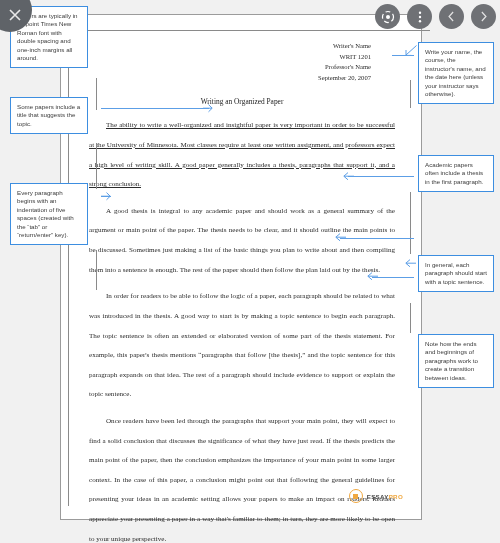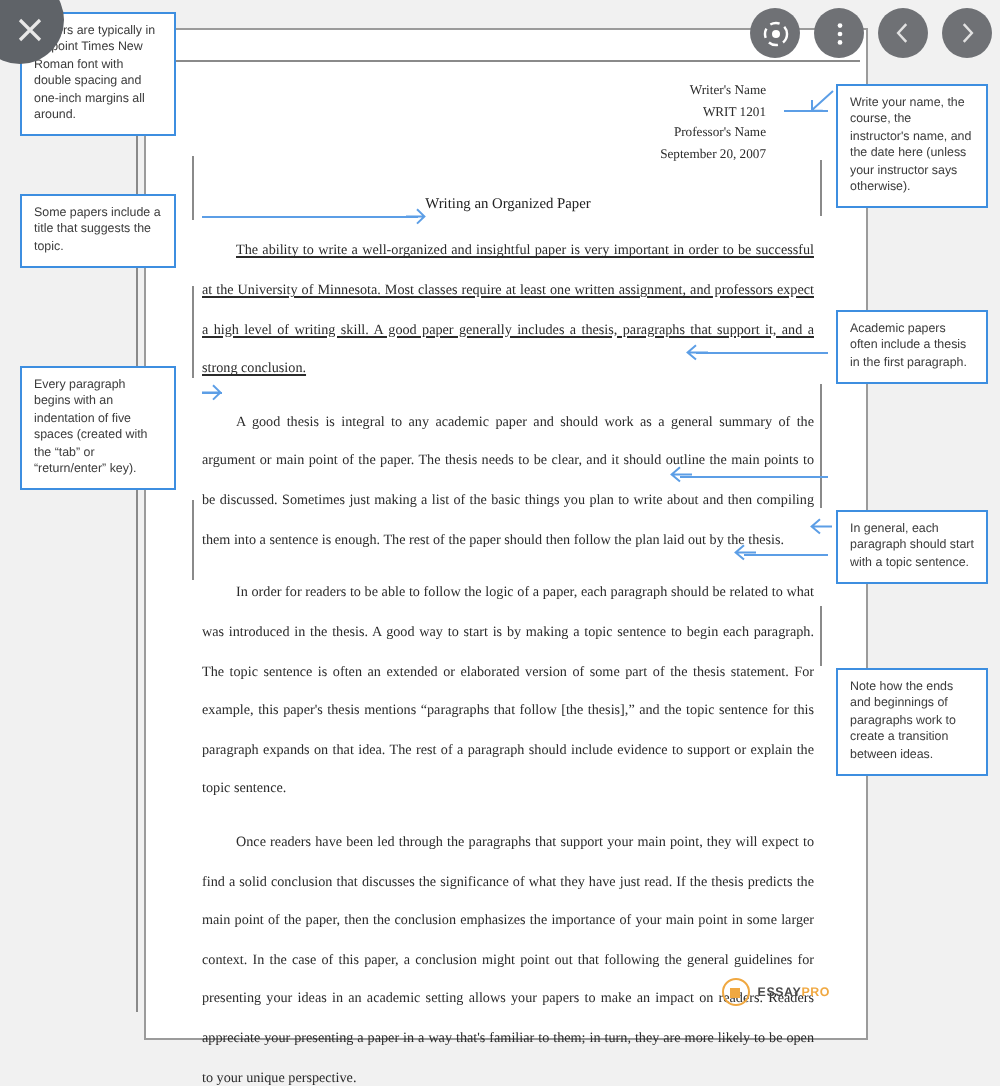--- a/index.html
+++ b/index.html
@@ -20,21 +20,21 @@
   .topbar{
     position:absolute;right:4px;top:4px;display:flex;gap:7px;z-index:40;
   }
   .circ{
     width:25px;height:25px;border-radius:50%;background:#6f7175;
     display:flex;align-items:center;justify-content:center;
     color:#fff;
   }
   
   .page{
-    position:absolute;left:72px;top:14px;width:362px;height:506px;
+    position:absolute;left:60px;top:14px;width:362px;height:506px;
     background:#fff;border:1px solid #9b9b9b;
     box-sizing:border-box;z-index:5;
   }
   .doc-inner{position:absolute;left:28px;right:26px;top:26px;}
   .doc-head{
     text-align:right;font-family:"Liberation Serif",serif;
     font-size:6.6px;line-height:10.6px;color:#2b2b2b;padding-right:24px;
   }
   .doc-title{
     text-align:center;font-family:"Liberation Serif",serif;

